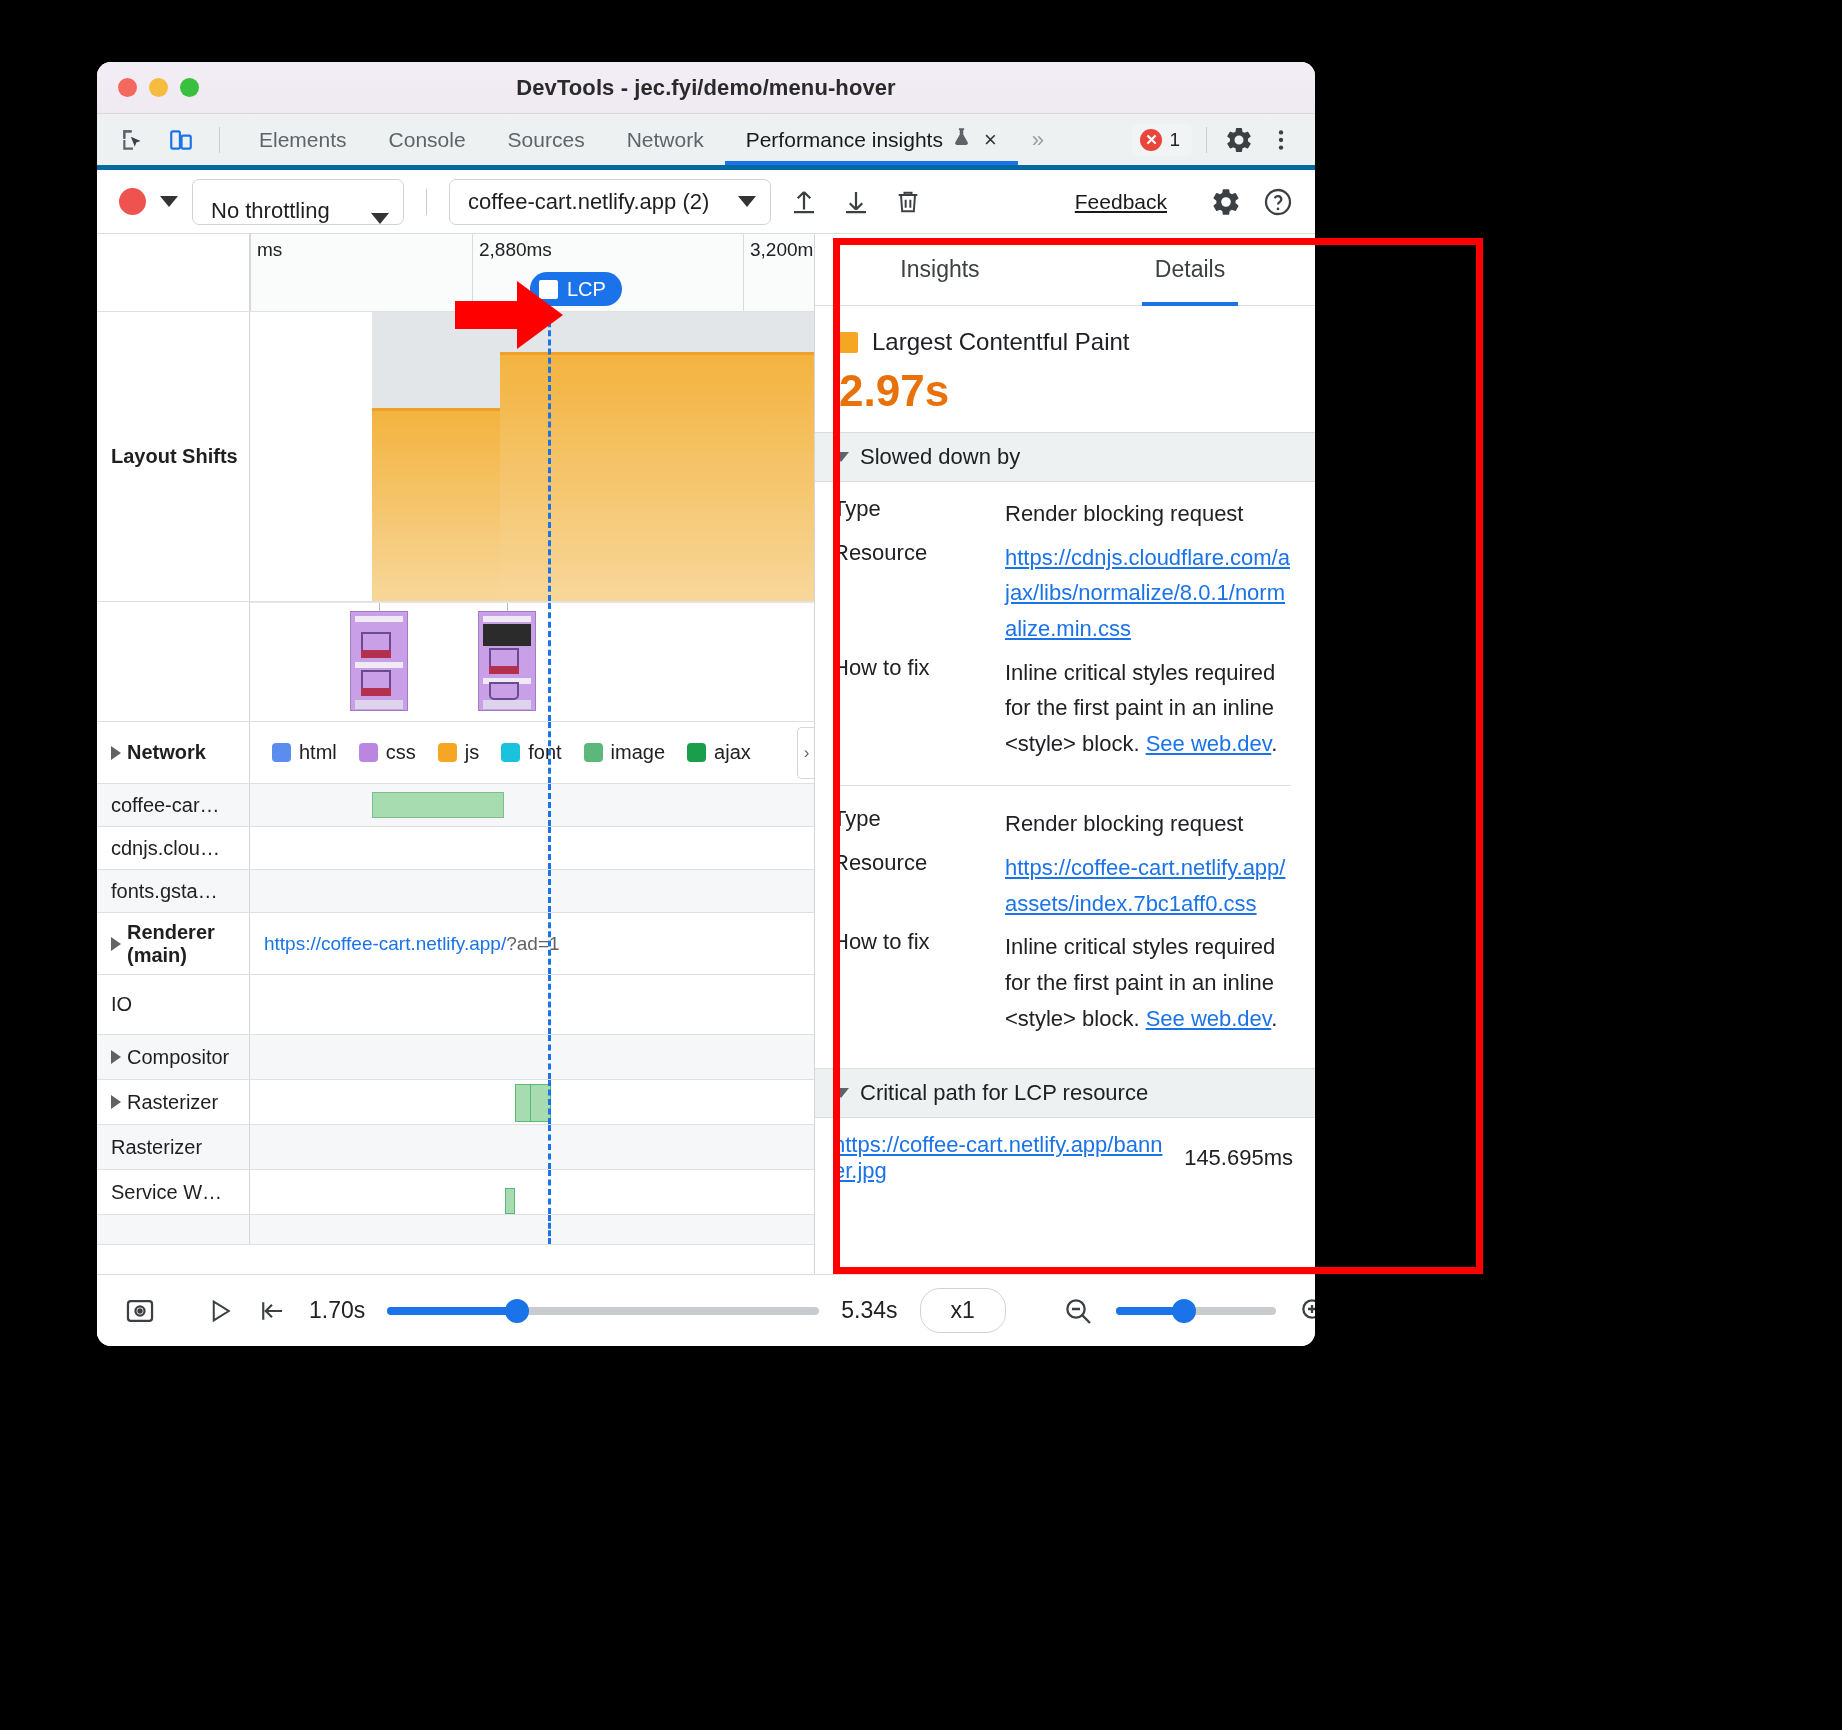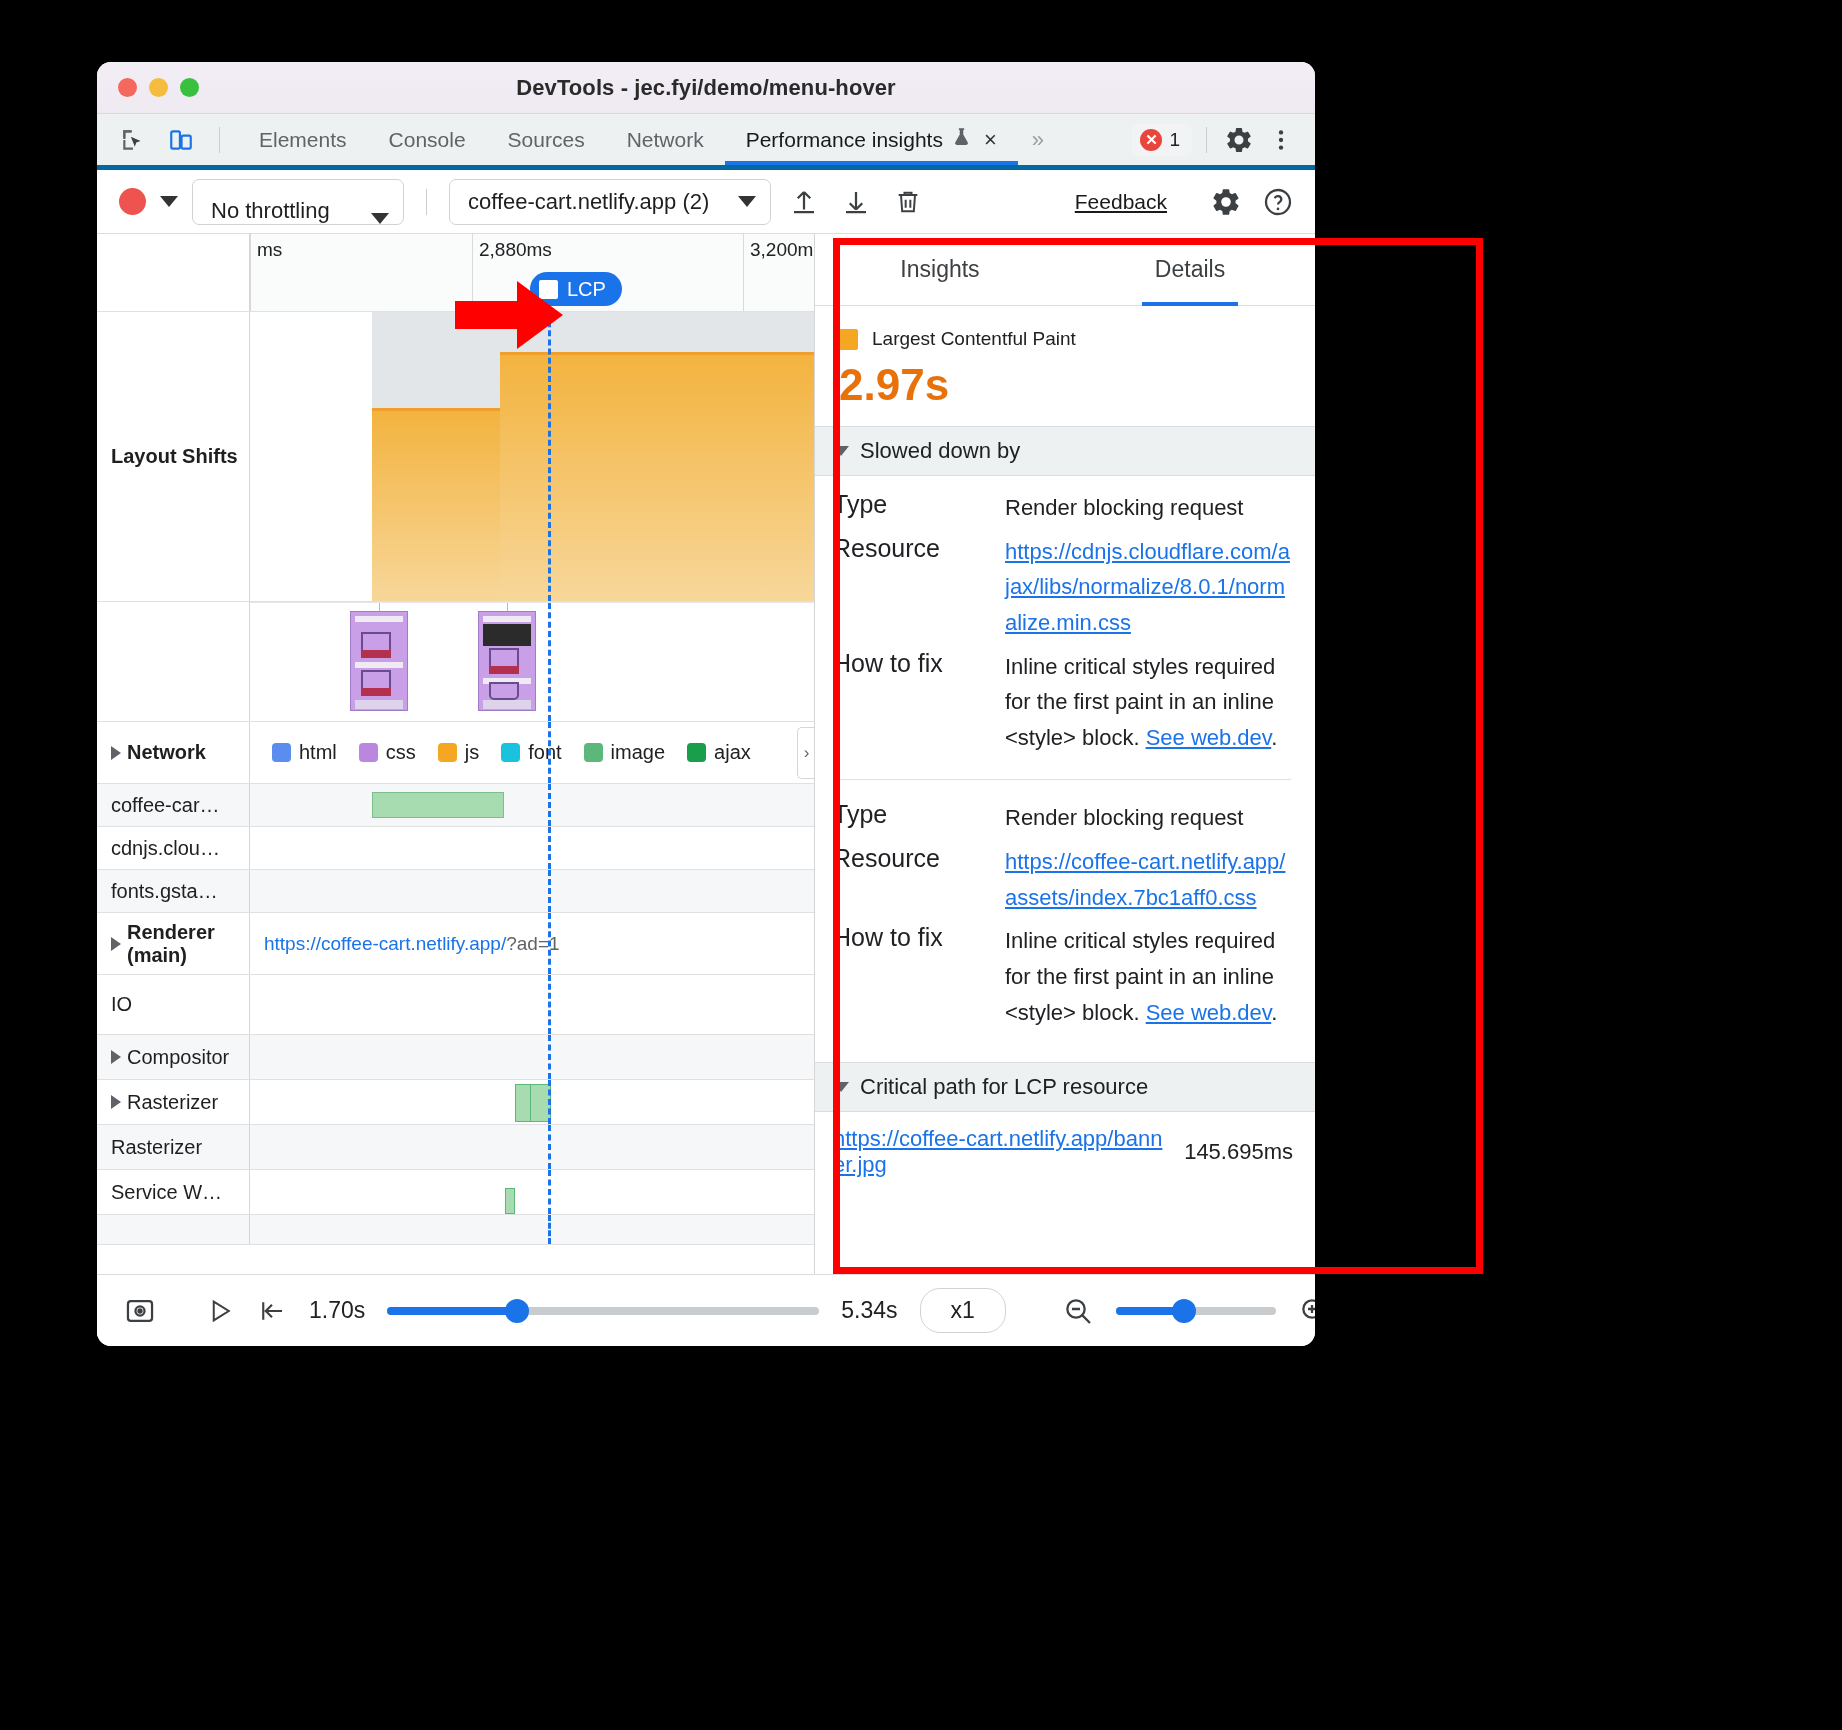--- a/index.html
+++ b/index.html
@@ -211,36 +211,36 @@
   .dtab {
     flex: 1 1 50%;
     display: flex; align-items: center; justify-content: center;
     font-size: 23px; color: #3c4043;
     position: relative;
   }
   .dtab.active::after { content:""; position:absolute; left: 50%; transform: translateX(-50%); bottom:-1px; width: 96px; height: 4px; background:#1a73e8; }
 
   .dcontent { flex:1 1 auto; overflow: hidden; }
   .metric-head { padding: 22px 0 16px 22px; }
-  .metric-title { display:flex; align-items:center; gap: 14px; font-size: 19px; color:#202124; }
+  .metric-title { display:flex; align-items:center; gap: 14px; font-size: 24px; color:#202124; }
   .metric-sw { width: 21px; height: 21px; background: #f5a623; border-radius: 2px; }
   .metric-val { font-size: 44px; font-weight: bold; color: #e8710a; margin: 10px 0 0 2px; }
 
   .section-hdr {
     background: #eef1f2;
     border-top: 1px solid #dadce0;
     border-bottom: 1px solid #dadce0;
     padding: 11px 0 11px 18px;
     display:flex; align-items:center; gap: 11px;
     font-size: 22px; color: #202124;
   }
   .tri-d { width:0;height:0;border-left:8px solid transparent;border-right:8px solid transparent;border-top:10px solid #5f6368; }
 
   .kv { display: flex; padding: 4px 24px 4px 18px; }
-  .kv .k { width: 172px; flex: 0 0 172px; font-size: 25px; color: #202124; }
+  .kv .k { width: 172px; flex: 0 0 172px; font-size: 22px; color: #202124; }
   .kv .v { flex: 1 1 auto; font-size: 22px; color: #202124; line-height: 1.62; }
   .kv .v a, .lnk { color: #1a73e8; text-decoration: underline; word-break: break-all; }
   .kv-group { padding: 10px 0 14px; }
   .hr { height:1px; background:#e0e0e0; margin: 6px 24px 6px 18px; }
 
   .cp-row { display:flex; align-items:center; padding: 14px 22px 14px 18px; gap: 14px; }
   .cp-row .lnk { font-size: 22px; flex: 1 1 auto; }
   .cp-row .dur { font-size: 22px; color: #202124; white-space: nowrap; }
 
   

